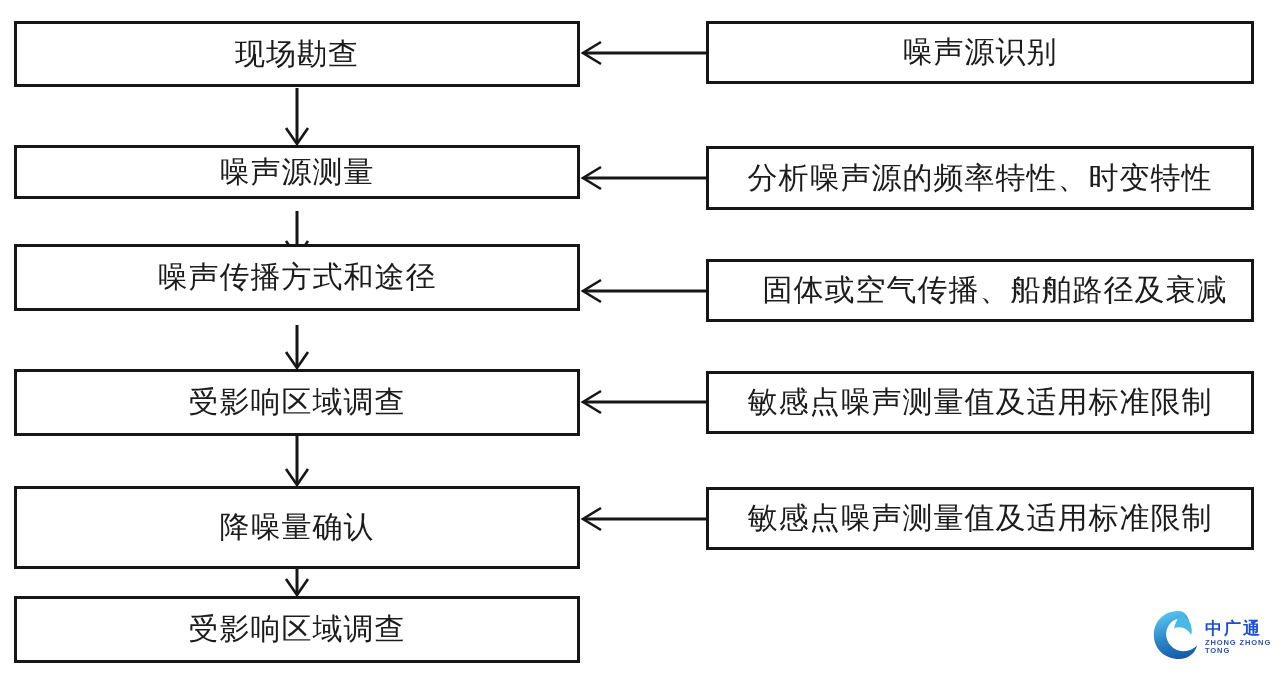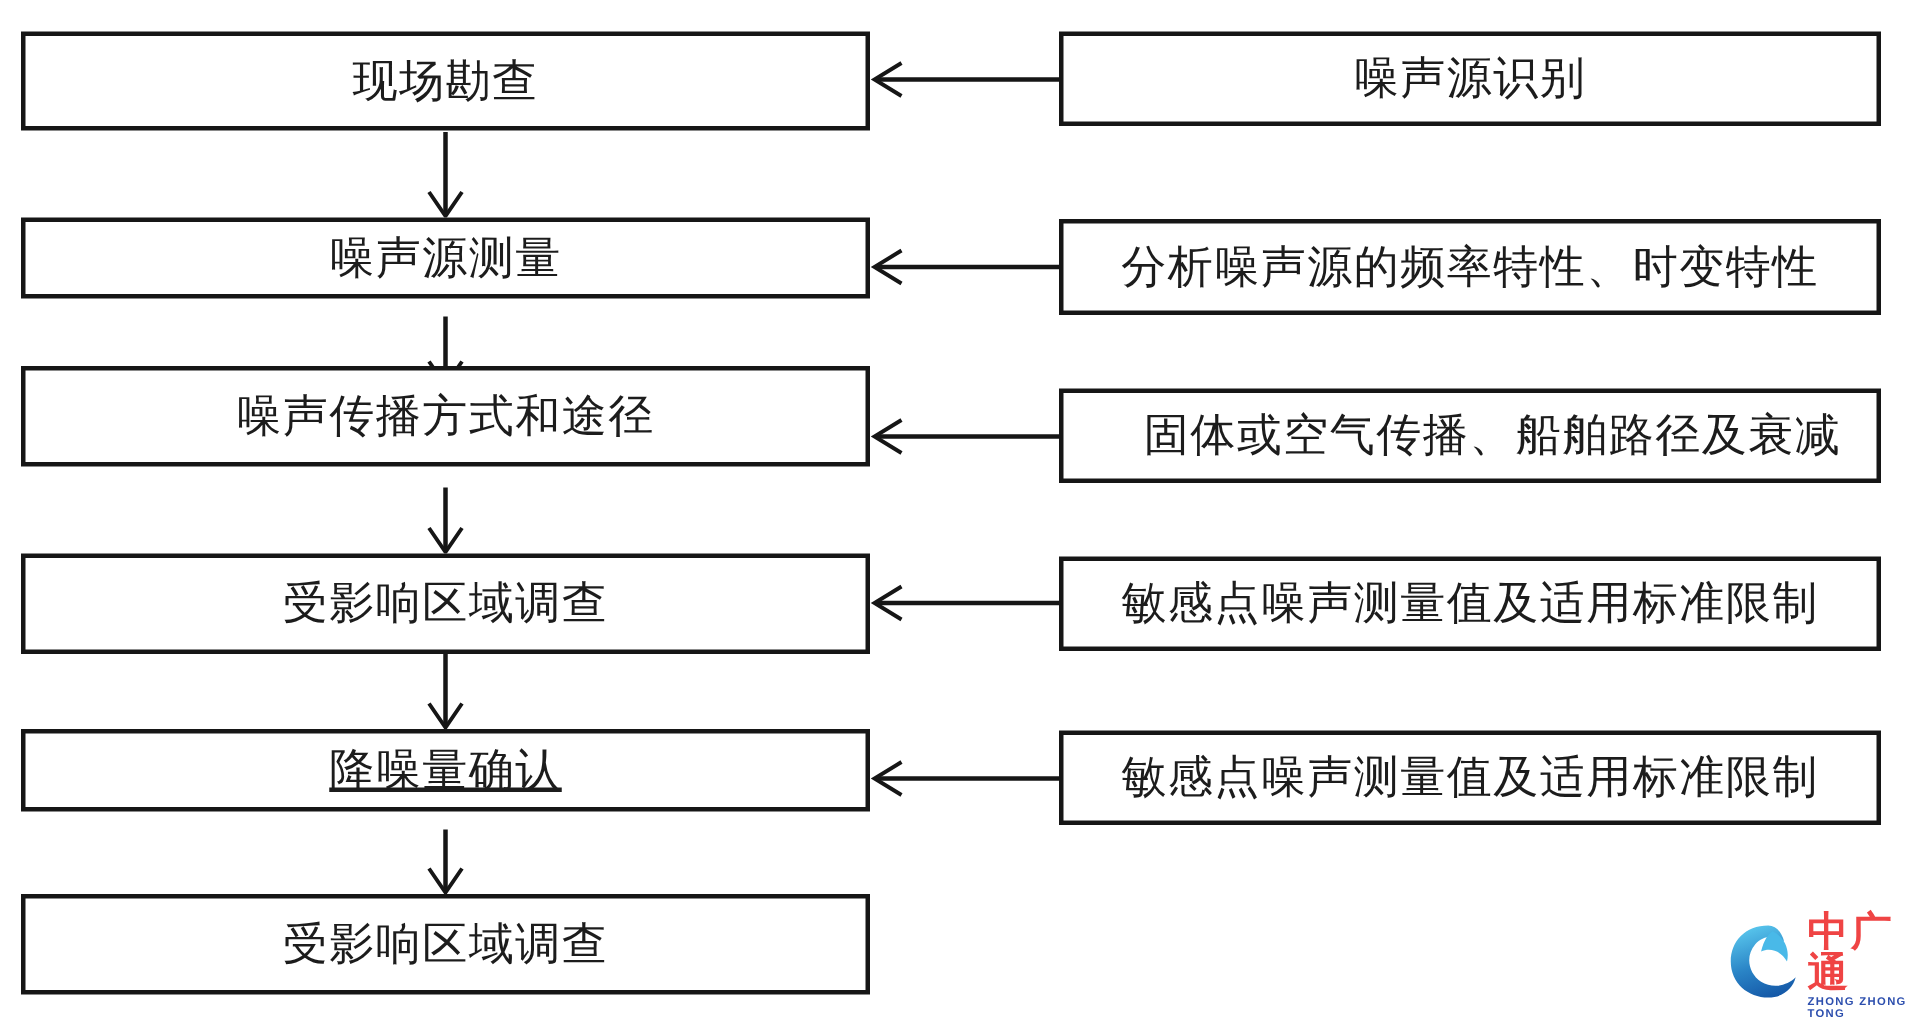--- a/index.html
+++ b/index.html
@@ -34,21 +34,21 @@
     font-size: 30px;
     letter-spacing: 1px;
     white-space: nowrap;
   }
   
   .main-col { left: 14px; width: 566px; }
   .m1 { top: 21px;  height: 66px; }
   .m2 { top: 145px; height: 54px; }
   .m3 { top: 244px; height: 67px; }
   .m4 { top: 369px; height: 67px; }
-  .m5 { top: 486px; height: 55px; text-decoration: underline; }
+  .m5 { top: 486px; height: 83px; }
   .m6 { top: 596px; height: 67px; }
   
   .side-col { left: 706px; width: 548px; }
   .s1 { top: 21px;  height: 63px; }
   .s2 { top: 146px; height: 64px; }
   .s3 { top: 259px; height: 63px; padding-left: 30px; }
   .s4 { top: 371px; height: 63px; }
   .s5 { top: 487px; height: 63px; }
 
   .logo {
@@ -61,22 +61,22 @@
   }
   .logo-text {
     display: flex;
     flex-direction: column;
     align-items: flex-start;
     line-height: 1;
   }
   .logo-name {
     font-family: "Liberation Sans", "DejaVu Sans", sans-serif;
     font-weight: bold;
-    font-size: 27px;
-    color: #ef4444;
+    font-size: 17px;
+    color: #1d4ed8;
     letter-spacing: 2px;
   }
   .logo-sub {
     font-family: "Liberation Sans", "DejaVu Sans", sans-serif;
     font-weight: bold;
     font-size: 7.5px;
     color: #2d4fae;
     letter-spacing: 0.9px;
     margin-top: 2px;
   }

